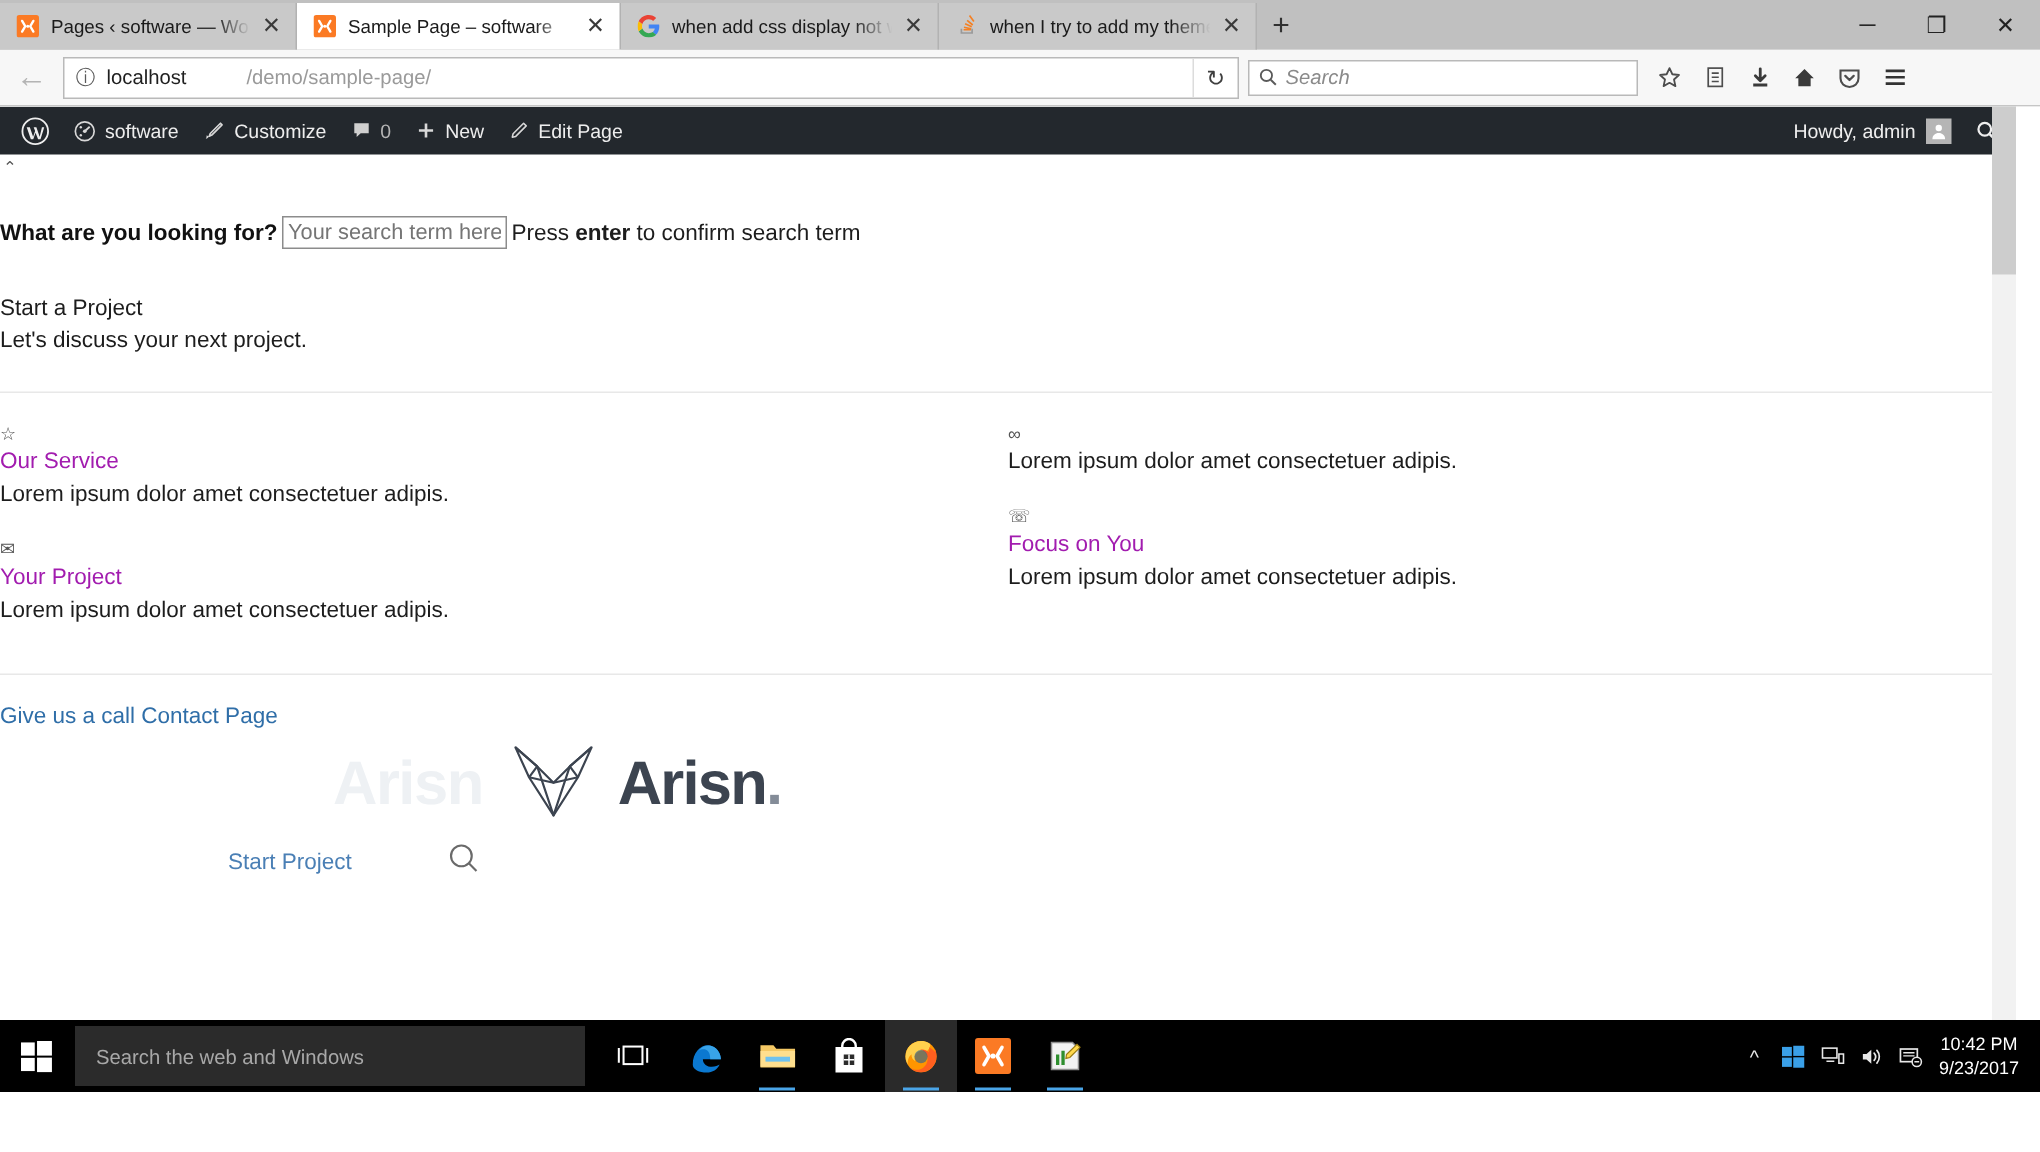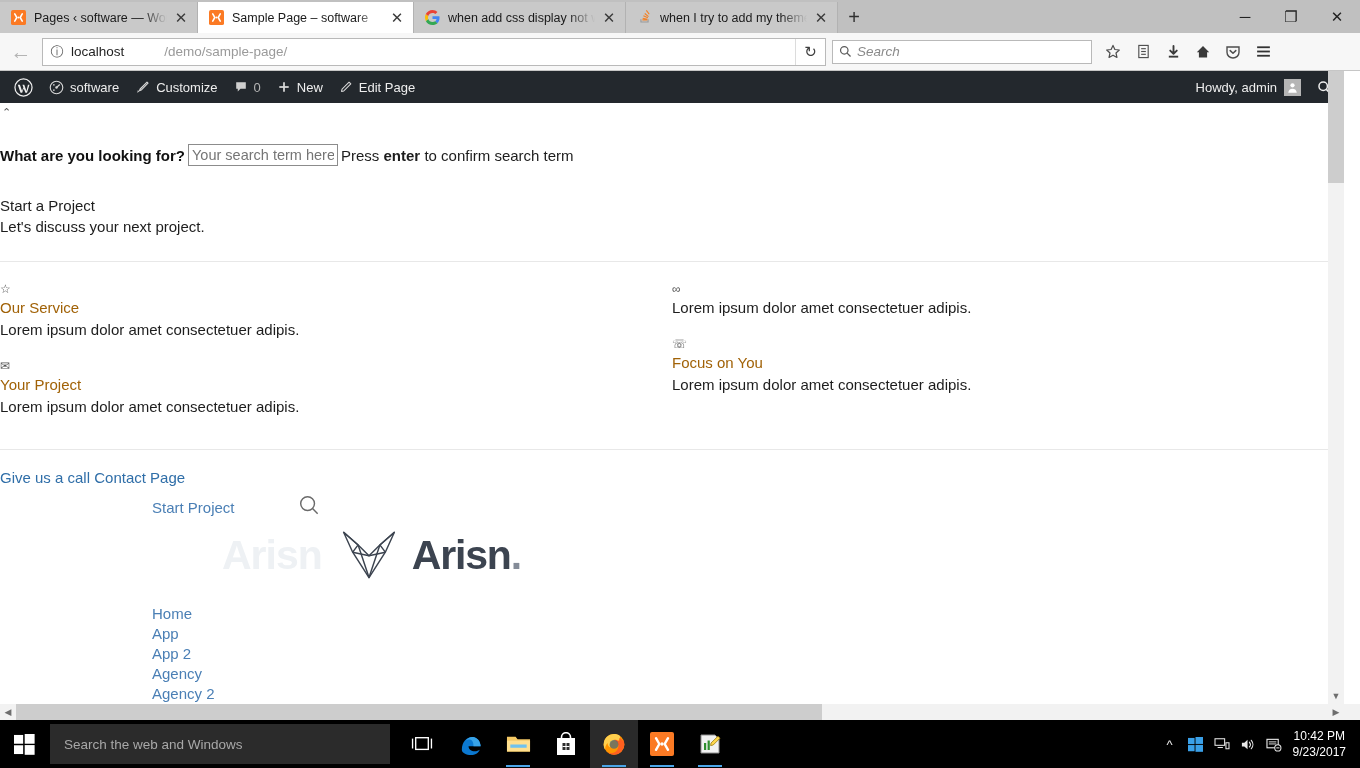--- a/index.html
+++ b/index.html
@@ -114,21 +114,21 @@
 
   .blk { margin-top: 30px; line-height: 20px; font-size: 15px; }
   .blk .l2 { margin-top: 1px; }
 
   hr.sep { border: 0; border-top: 1px solid #e8e8e8; margin: 24px 0 0 0; }
 
   #features { display: flex; margin-top: 20px; }
   .fcol { width: 50%; }
   .fitem { margin-bottom: 18px; }
   .fico { font-size: 12px; color: #555; line-height: 14px; height: 15px; }
-  .ftitle { font-size: 15px; color: #a16207; line-height: 22px; }
+  .ftitle { font-size: 15px; color: #a21caf; line-height: 22px; }
   .fdesc { font-size: 15px; color: #1d1d1d; line-height: 22px; }
 
   hr.sep2 { border: 0; border-top: 1px solid #e8e8e8; margin: 13px 0 0 0; }
 
   #linksrow { margin-top: 19px; font-size: 15px; }
   .blue { color: #2f6ea8; }
   .blue2 { color: #4a7fb5; }
   #startrow { margin-top: 8px; padding-left: 152px; display: flex; align-items: center; }
   #startrow .sp { font-size: 15px; }
   #magnifier { margin-left: 63px; }
@@ -153,21 +153,21 @@
   #hscroll { position: absolute; left: 0; bottom: 0; width: 1360px; height: 16px;
              background: #f2f2f2; display: flex; align-items: center; }
   #hscroll .harrow { width: 16px; height: 16px; display: flex; align-items: center;
                      justify-content: center; font-size: 9px; color: #6e6e6e; }
   #hscroll .hthumb { height: 16px; width: 806px; background: #cdcdcd; }
   #corner { position: absolute; right: 0; bottom: 0; width: 16px; height: 16px;
             background: #f2f2f2; }
 
   
   #taskbar {
-    position: absolute; left: 0; top: 720px; width: 1360px; height: 48px;
+    position: absolute; left: 0; top: 680px; width: 1360px; height: 48px;
     background: #000000; display: flex; align-items: center;
   }
   #startbtn { width: 48px; height: 48px; display: flex; align-items: center;
               justify-content: center; }
   #tsearch { width: 340px; height: 40px; background: #2b2b2b; display: flex;
              align-items: center; padding-left: 14px; margin-left: 2px; }
   #tsearch span { font-size: 13.5px; color: #a8a8a8; }
   #taskview { width: 48px; height: 48px; display: flex; align-items: center;
               justify-content: center; margin-left: 8px; }
   #apps { display: flex; align-items: center; }
@@ -421,54 +421,46 @@
           </div>
         </div>
 
         <hr class="sep2">
 
         <div id="linksrow">
           <a class="blue" href="#" style="text-decoration:none">Give us a call</a>
           <a class="blue" href="#" style="text-decoration:none">Contact Page</a>
         </div>
 
-        <div id="startrow">
-          <a class="sp blue2" href="#" style="text-decoration:none">Start Project</a>
-          <span id="magnifier">
-            <svg width="23" height="23" viewBox="0 0 24 24">
-                <circle cx="10" cy="10" r="7.2" stroke="#6a6a6a" stroke-width="1.5" fill="none"></circle>
-                <line x1="15.2" y1="15.2" x2="20.5" y2="20.5" stroke="#6a6a6a" stroke-width="1.5"></line>
-              </svg>
-          </span>
-        </div>
-
         <div id="logorow">
           <span id="ghost">Arisn</span>
           <span id="logomark">
             <svg width="58" height="58" viewBox="0 0 64 64">
               <g stroke="#3c4450" stroke-width="1.6" fill="none" stroke-linejoin="round">
                 <path d="M4 8 L14 30 L32 58 L50 30 L60 8 L44 22 L32 34 L20 22 Z"></path>
                 <path d="M4 8 L20 22 L14 30"></path>
                 <path d="M60 8 L44 22 L50 30"></path>
                 <path d="M14 30 L32 34 L50 30"></path>
                 <path d="M20 22 L32 58 L44 22"></path>
               </g>
             </svg>
           </span>
           <span id="wordmark"><span>Arisn</span><span class="dot">.</span></span>
         </div>
 
-        <div id="navlist">
-          <div>Home</div>
-          <div>App</div>
-          <div>App 2</div>
-          <div>Agency</div>
-          <div>Agency 2</div>
-
-        </div>
+        <div id="startrow">
+          <a class="sp blue2" href="#" style="text-decoration:none">Start Project</a>
+          <span id="magnifier">
+            <svg width="23" height="23" viewBox="0 0 24 24">
+                <circle cx="10" cy="10" r="7.2" stroke="#6a6a6a" stroke-width="1.5" fill="none"></circle>
+                <line x1="15.2" y1="15.2" x2="20.5" y2="20.5" stroke="#6a6a6a" stroke-width="1.5"></line>
+              </svg>
+          </span>
+        </div>
+
       </div>
 
       <div id="vscroll">
         <div class="thumb"></div>
         <div class="arrow" style="bottom:0">▼</div>
       </div>
     </div>
 
     <div id="hscroll">
       <div class="harrow">◀</div>

